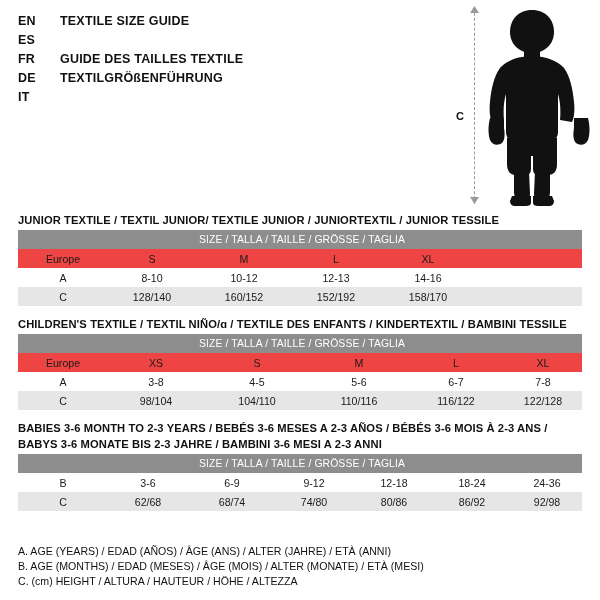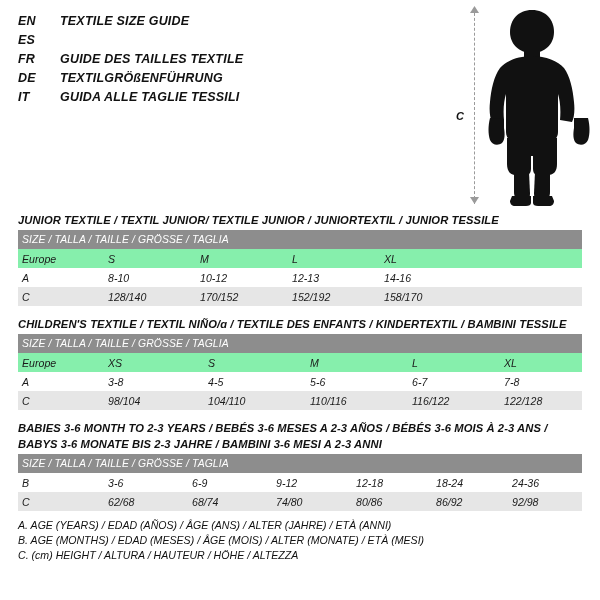--- a/index.html
+++ b/index.html
@@ -12,21 +12,20 @@
     height: 600px;
     font-family: "Liberation Sans", sans-serif;
     color: #1a1a1a;
     position: relative;
     overflow: hidden;
   }
   .page {
     position: relative;
     width: 600px;
     height: 600px;
-    font-style: italic;
   }
 
   
   .lang-block {
     position: absolute;
     left: 18px;
     top: 14px;
     width: 420px;
   }
   .lang-row {
@@ -103,30 +102,31 @@
   table.size {
     border-collapse: collapse;
     width: 564px;
     font-size: 10.6px;
     table-layout: fixed;
   }
   table.size td {
     padding: 2px 0 2px 4px;
     vertical-align: middle;
     height: 15px;
+    text-align: center;
   }
   tr.head td {
     background: #8d8d8d;
     color: #ffffff;
     font-weight: normal;
     font-size: 10.4px;
     letter-spacing: 0.1px;
   }
   tr.sub td {
-    background: #86efac;
+    background: #ef4444;
     color: #1a1a1a;
   }
   tr.white td {
     background: #ffffff;
     color: #1a1a1a;
   }
   tr.grey td {
     background: #e6e6e6;
     color: #1a1a1a;
   }
@@ -160,21 +160,20 @@
     <div class="lang-row">
       <span class="lang-code">FR</span>
       <span class="lang-title">GUIDE DES TAILLES TEXTILE</span>
     </div>
     <div class="lang-row">
       <span class="lang-code">DE</span>
       <span class="lang-title">TEXTILGRÖßENFÜHRUNG</span>
     </div>
     <div class="lang-row">
       <span class="lang-code">IT</span>
-      <span class="lang-title">GUIDA ALLE TAGLIE TESSILI</span>
     </div>
   </div>
 
   <div class="figure-area">
     <div class="dash-line"></div>
     <svg class="c-arrow-top" style="left:30px; top:0px;" viewBox="0 0 9 7">
       <polygon points="4.5,0 9,7 0,7" fill="#9a9a9a"></polygon>
     </svg>
     <svg class="c-arrow-bot" style="left:30px; top:191px;" viewBox="0 0 9 7">
       <polygon points="4.5,7 0,0 9,0" fill="#9a9a9a"></polygon>
@@ -233,21 +232,21 @@
           <td>A</td>
           <td>8-10</td>
           <td>10-12</td>
           <td>12-13</td>
           <td>14-16</td>
           <td></td>
         </tr>
         <tr class="grey">
           <td>C</td>
           <td>128/140</td>
-          <td>170/152</td>
+          <td>160/152</td>
           <td>152/192</td>
           <td>158/170</td>
           <td></td>
         </tr>
       </tbody>
     </table>
   </div>
 
   <div class="section" style="top:318px;">
     <div class="section-title">CHILDREN'S TEXTILE / TEXTIL NIÑO/ɑ / TEXTILE DES ENFANTS / KINDERTEXTIL / BAMBINI TESSILE</div>
@@ -324,19 +323,19 @@
           <td>68/74</td>
           <td>74/80</td>
           <td>80/86</td>
           <td>86/92</td>
           <td>92/98</td>
         </tr>
       </tbody>
     </table>
   </div>
 
-  <div class="legend" style="top:518px;">
+  <div class="legend" style="top:544px;">
     <div>A. AGE (YEARS) / EDAD (AÑOS) / ÂGE (ANS) / ALTER (JAHRE) / ETÀ (ANNI)</div>
     <div>B. AGE (MONTHS) / EDAD (MESES) / ÂGE (MOIS) / ALTER (MONATE) / ETÀ (MESI)</div>
     <div>C. (cm) HEIGHT / ALTURA / HAUTEUR / HÖHE / ALTEZZA</div>
   </div>
 
 </div>
 
 </body></html>

